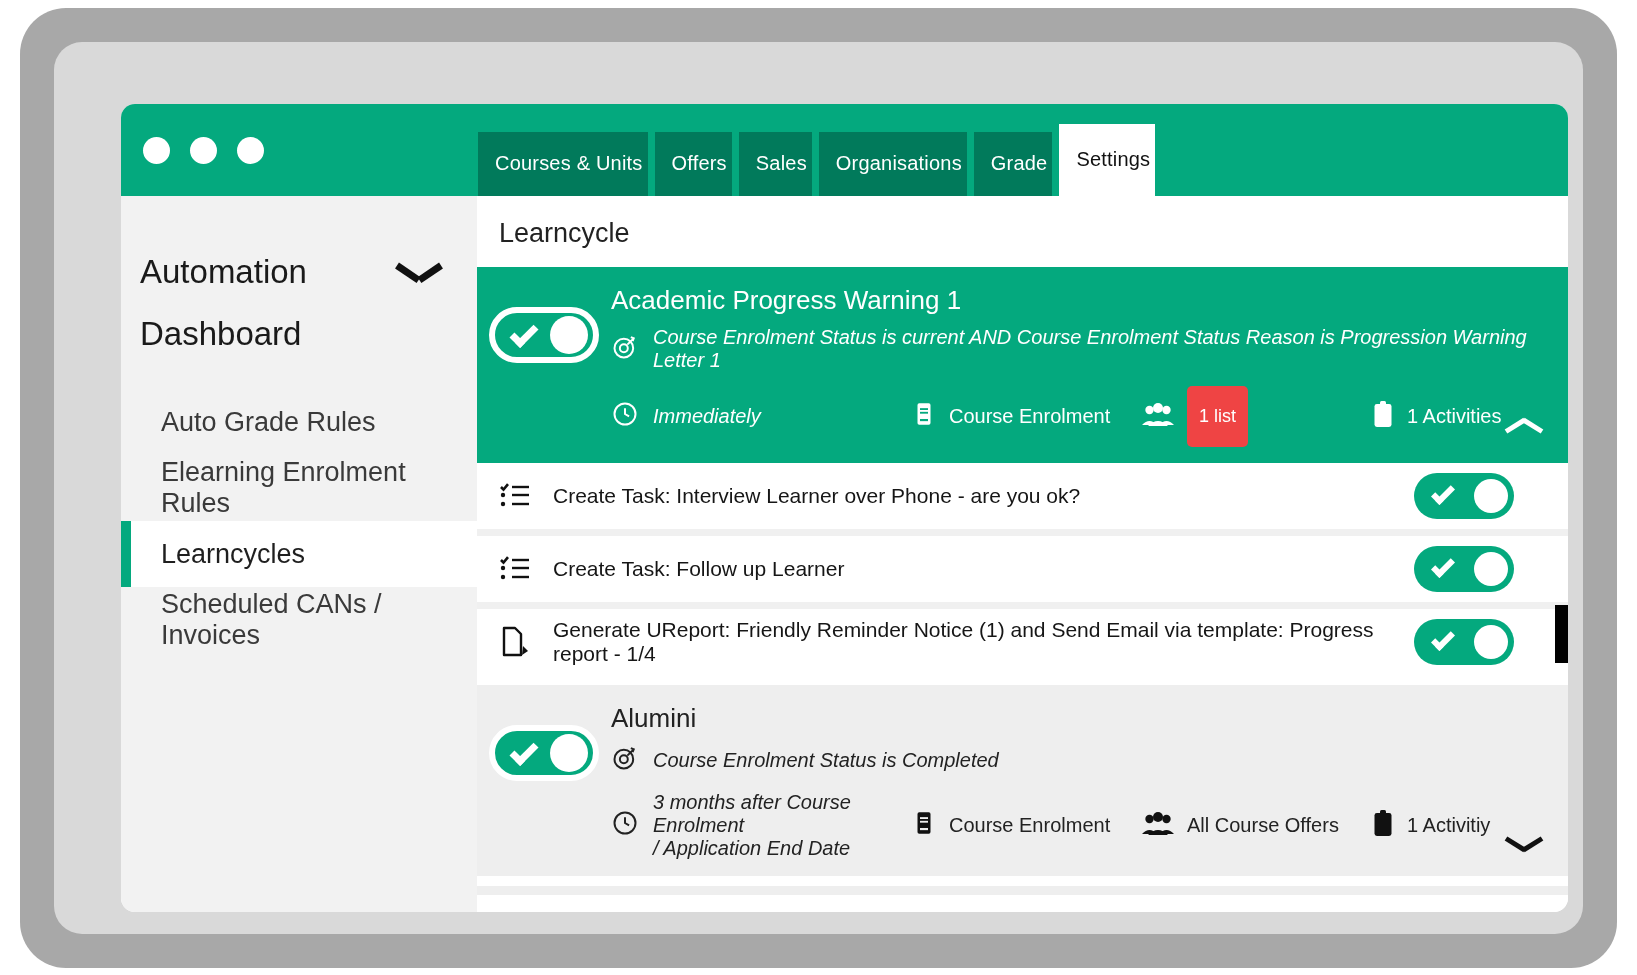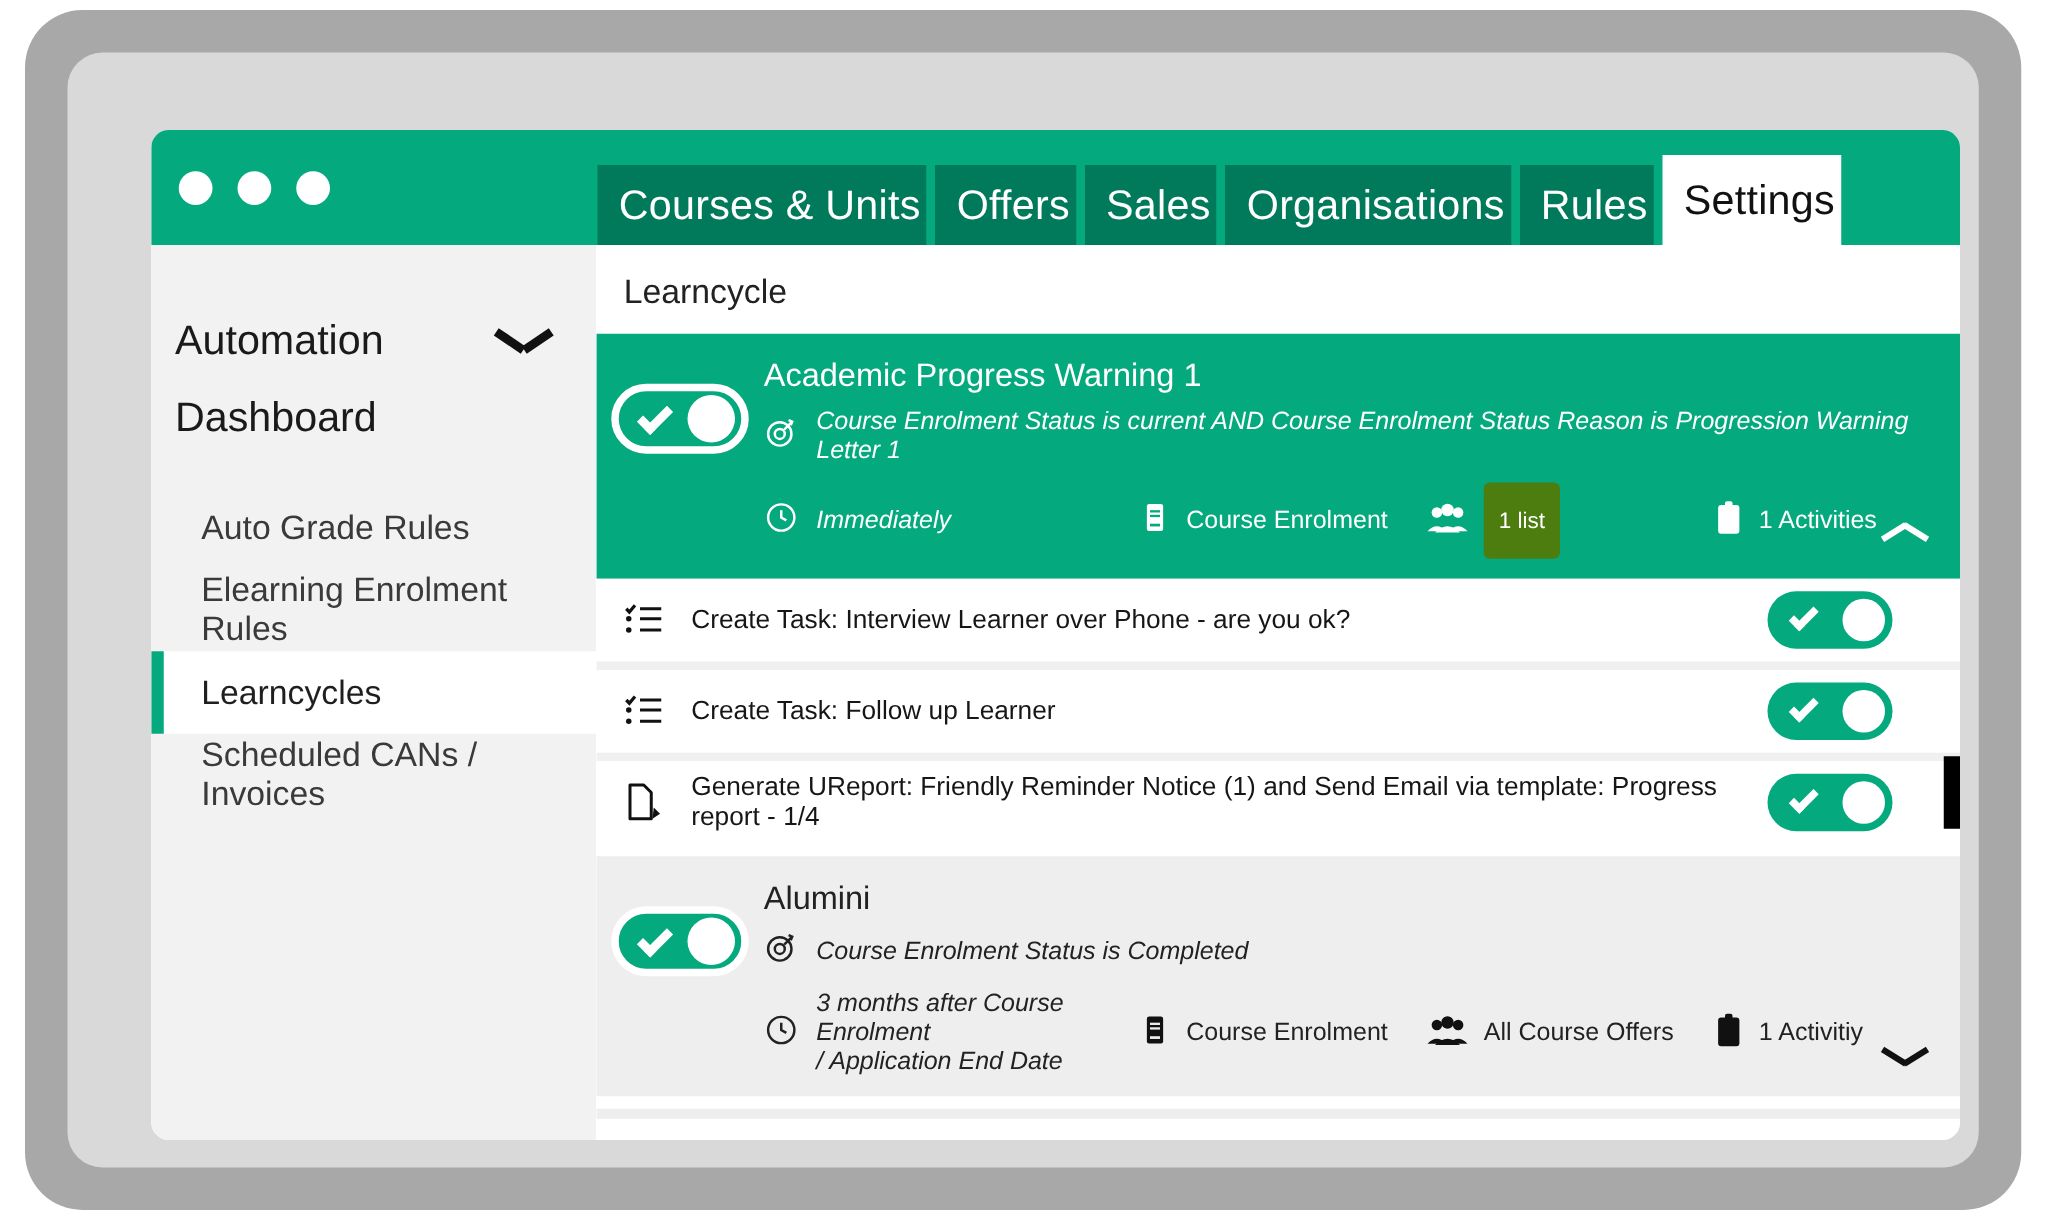--- a/index.html
+++ b/index.html
@@ -51,21 +51,21 @@
     position: absolute;
     left: 357px; bottom: 0;
     display: flex;
     align-items: flex-end;
     gap: 7px;
     height: 72px;
   }
   .tab {
     background: #017a5b;
     color: #ffffff;
-    font-size: 33px;
+    font-size: 20px;
     line-height: 1;
     padding: 14px 5px 16px 17px;
     height: 64px;
     display: flex;
     align-items: center;
     white-space: nowrap;
     letter-spacing: .2px;
   }
   .tab.active {
     background: #ffffff;
@@ -184,21 +184,21 @@
     display: flex; align-items: center;
     font-size: 20px;
   }
   .meta-time { display: flex; align-items: center; gap: 14px; font-style: italic; width: 300px; }
   .meta-time .two-line { line-height: 1.15; }
   .meta-item { display: flex; align-items: center; gap: 12px; font-style: normal; }
   .meta-item.enrol  { width: 230px; }
   .meta-item.people { width: 230px; }
   .meta-item.act    { width: 190px; }
   .badge {
-    background: #4d7c0f;
+    background: #ef4444;
     color: #ffffff;
     font-size: 18px;
     padding: 20px 12px;
     border-radius: 5px;
   }
 
   .chev {
     position: absolute;
     right: 26px; bottom: 22px;
     width: 36px; height: 20px;
@@ -269,21 +269,21 @@
           <span class="dot"></span>
           <span class="dot"></span>
           <span class="dot"></span>
         </div>
 
         <div class="tabs">
           <div class="tab">Courses &amp; Units</div>
           <div class="tab">Offers</div>
           <div class="tab">Sales</div>
           <div class="tab">Organisations</div>
-          <div class="tab">Rules</div>
+          <div class="tab">Grade</div>
           <div class="tab active">Settings</div>
         </div>
       </div>
 
       <div class="body-row">
 
         <div class="sidebar">
           <div class="nav-top with-caret">
             <span>Automation</span>
             <span class="caret-down"></span>

